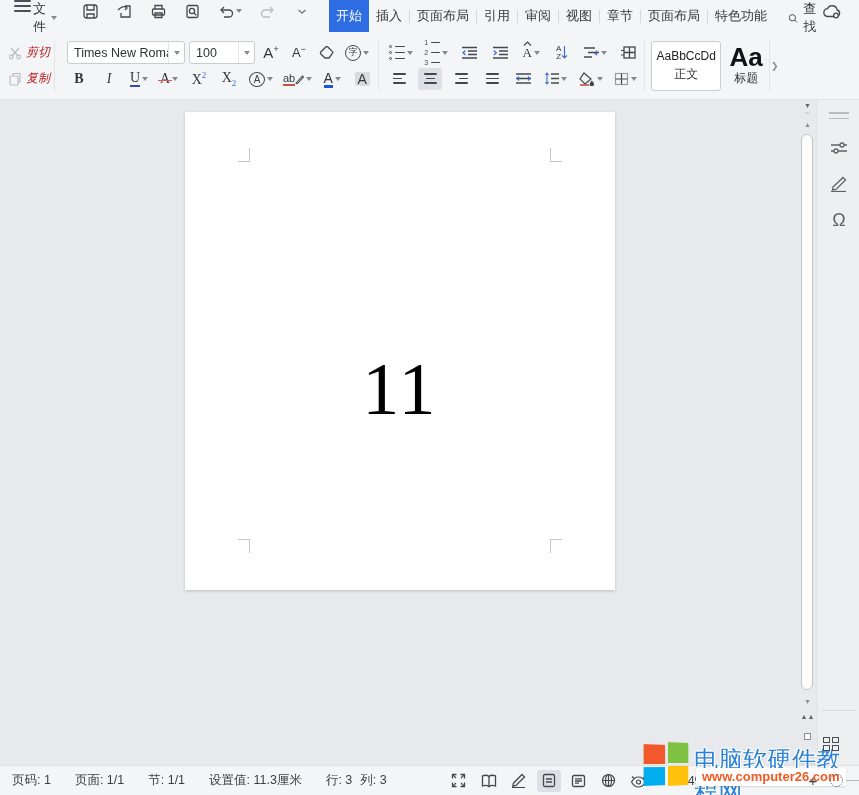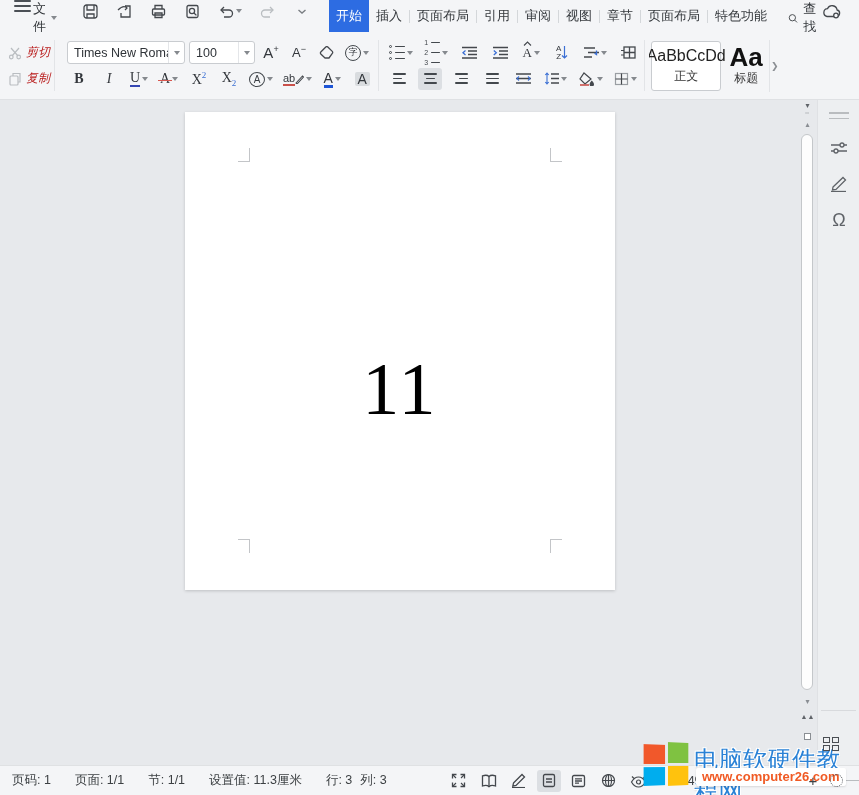--- a/index.html
+++ b/index.html
@@ -60,21 +60,21 @@
   .lines { display:flex; flex-direction:column; gap:3px; }
   .lines b { display:block; height:1.6px; background:#43484d; border-radius:1px; }
   .dotline { display:flex; align-items:center; gap:3px; }
   .dotline u { width:3px; height:3px; border:1px solid #43484d; border-radius:50%; display:block; }
   .numline { display:flex; align-items:center; gap:3px; font-size:7px; color:#43484d; }
   .numline b { display:block; height:1.6px; background:#43484d; width:9px; }
 
   
   .stylebox { width:70px; height:50px; background:#fff; border:1px solid #c9ccd0; border-radius:3px;
     display:flex; flex-direction:column; align-items:center; justify-content:center; gap:3px; margin:0 2px; cursor:pointer; }
-  .stylebox .sample { font-size:16px; color:#222; }
+  .stylebox .sample { font-size:12px; color:#222; }
   .stylebox .sname { font-size:12px; color:#333; }
   .stylebox2 { width:46px; height:50px; display:flex; flex-direction:column; align-items:center; justify-content:center; cursor:pointer; overflow:hidden; }
   .stylebox2 .sample { font-size:26px; font-weight:bold; color:#111; line-height:1; }
   .stylebox2 .sname { font-size:12px; color:#333; }
   .gal-arrow { width:10px; display:flex; align-items:center; justify-content:center; color:#8a8e93; font-size:9px; cursor:pointer; border-left:1px solid #e2e4e7; height:52px; }
 
   
   .docarea { position:absolute; left:0; top:100px; width:859px; height:665px; background:#e7e9ec; }
   .page { position:absolute; left:185px; top:12px; width:430px; height:478px; background:#fff;
     box-shadow:0 1px 3px rgba(0,0,0,0.18); }

